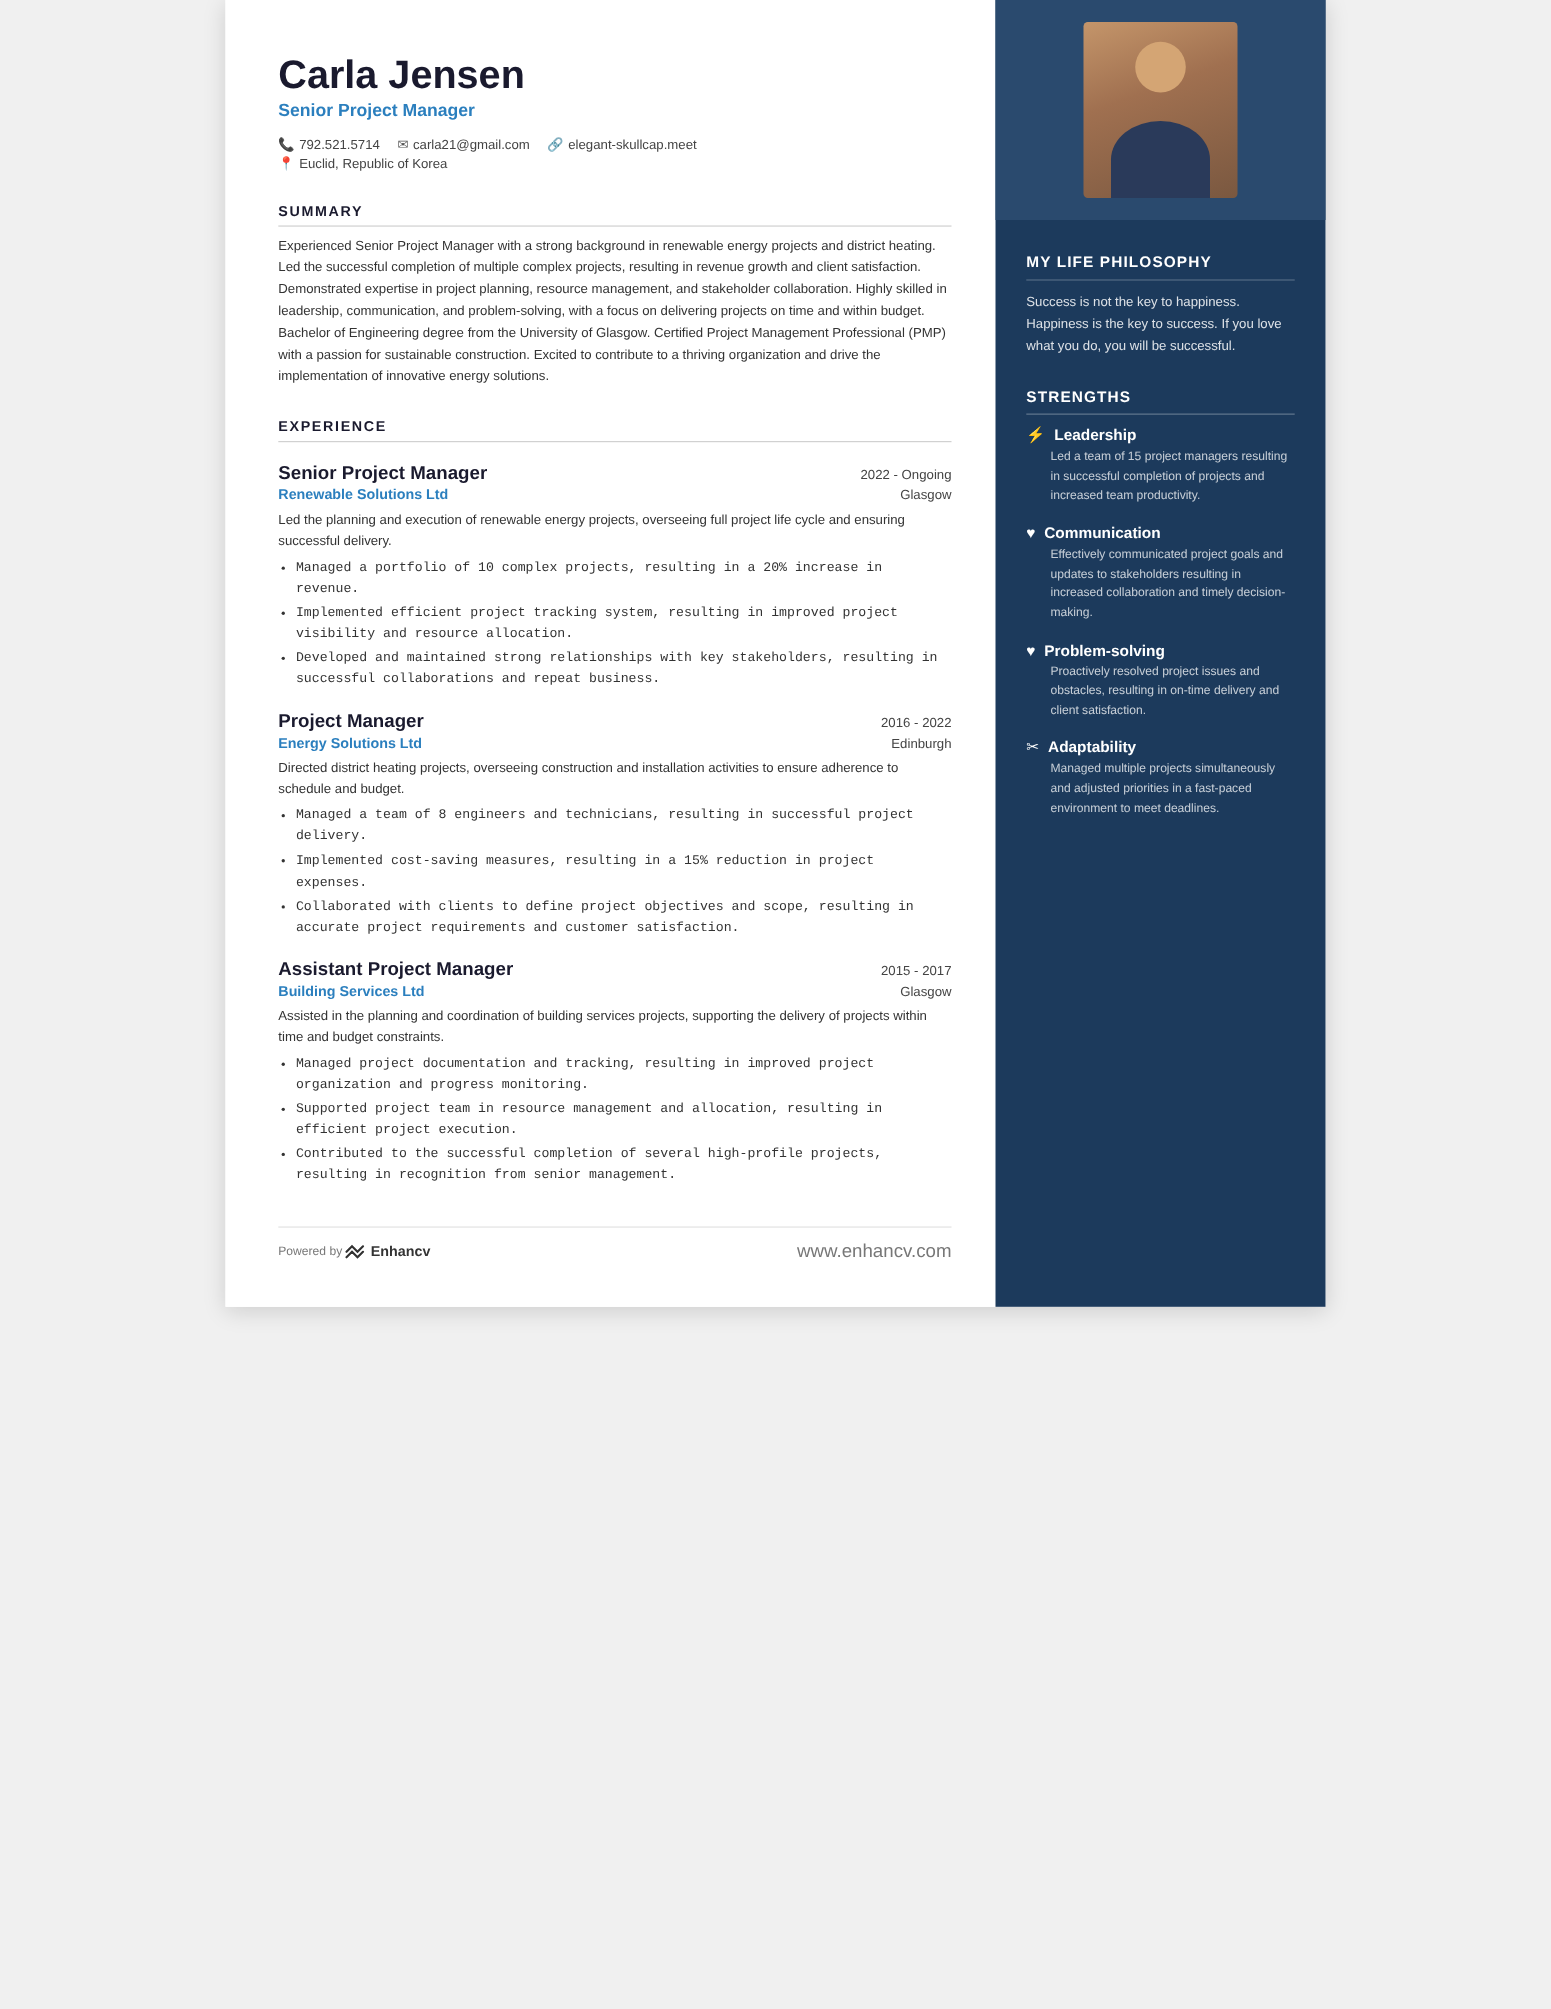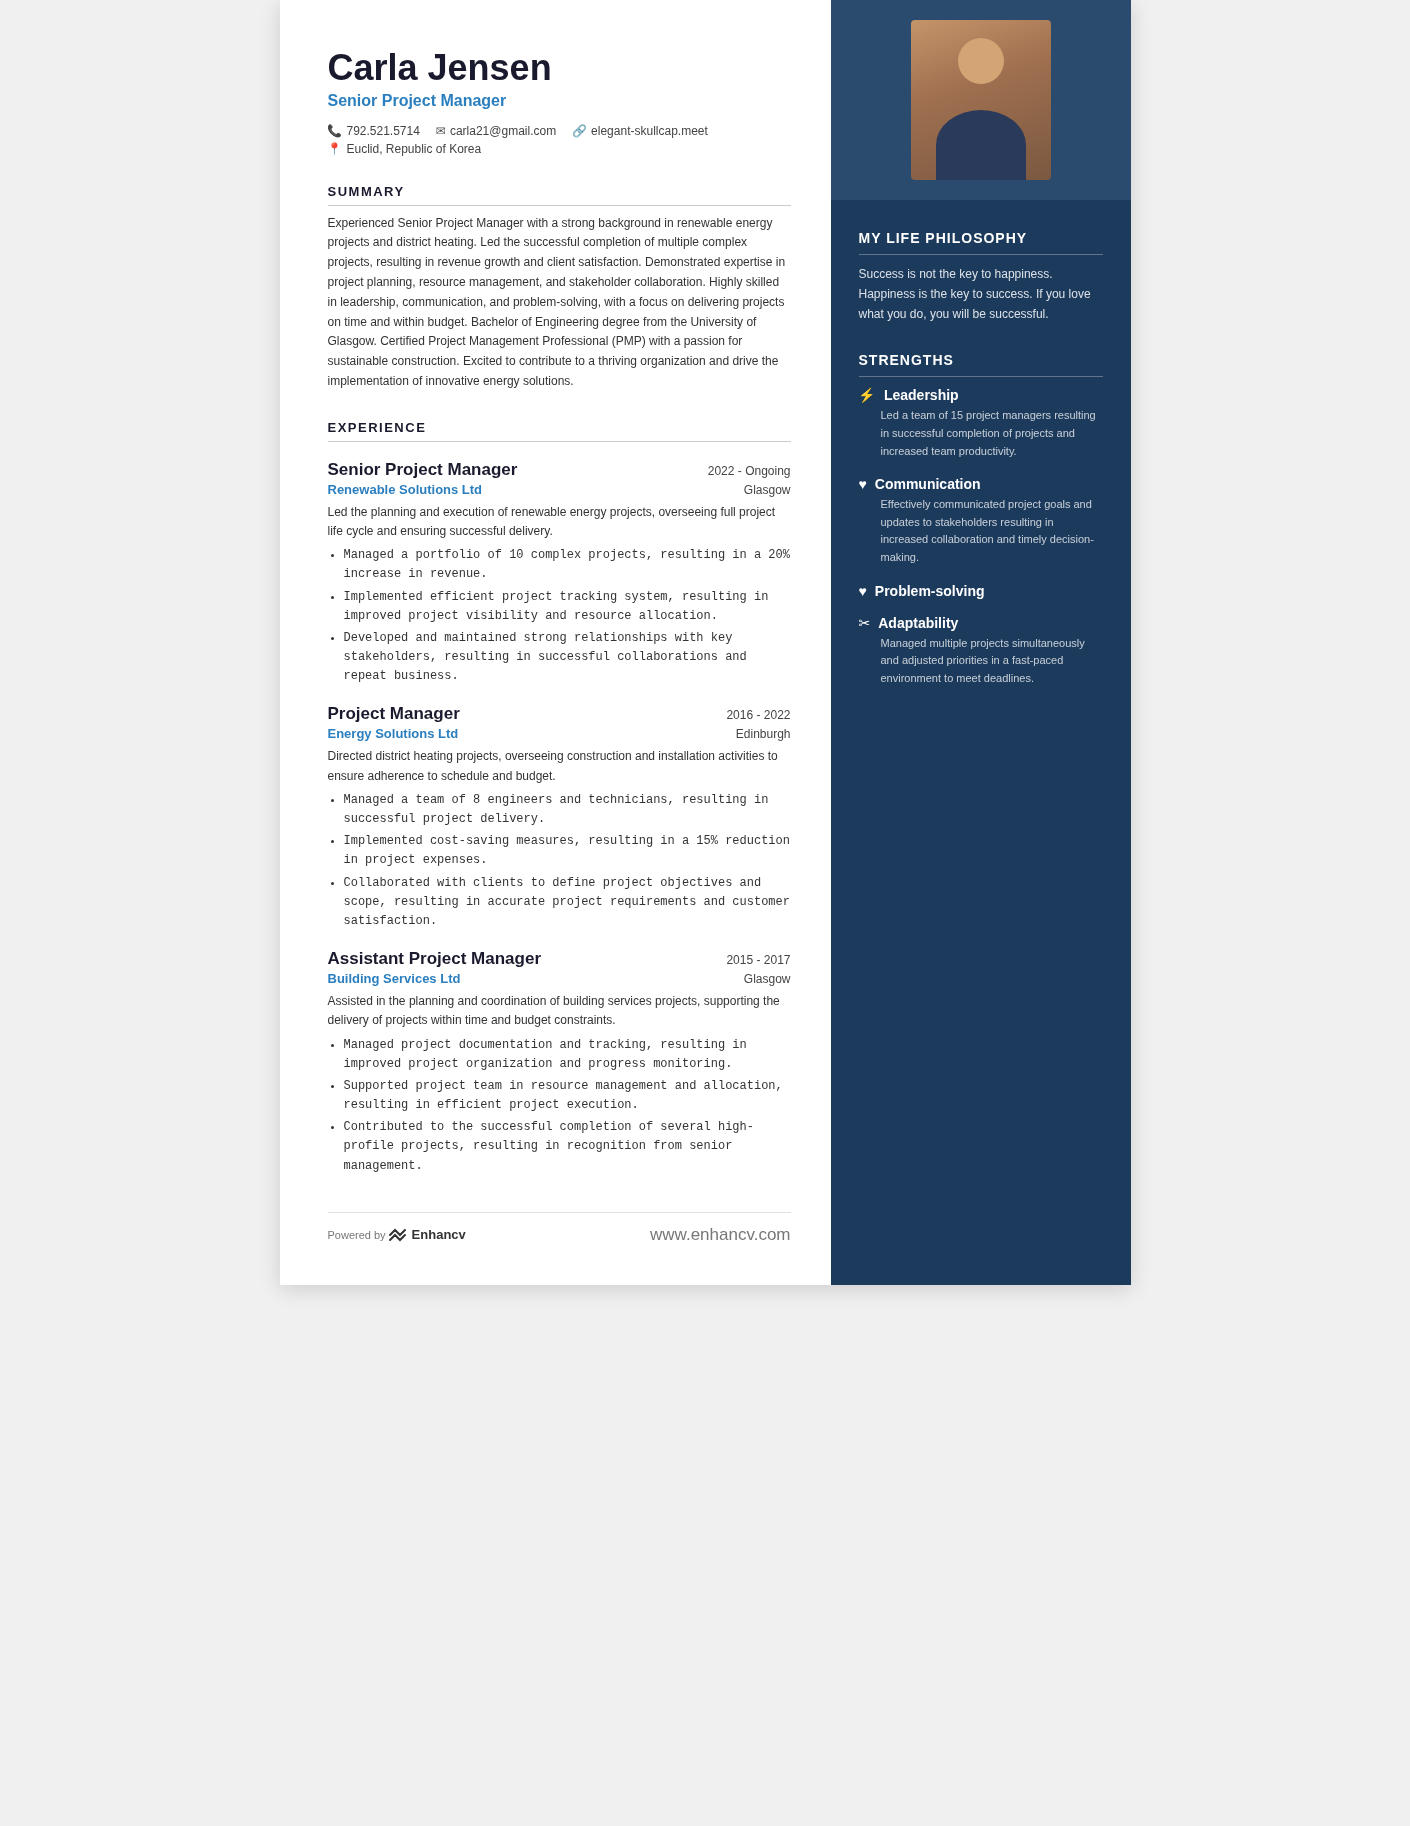--- a/index.html
+++ b/index.html
@@ -5,21 +5,21 @@
     * { margin: 0; padding: 0; box-sizing: border-box; }
     body {
       font-family: 'Arial', sans-serif;
       background: #f0f0f0;
       display: flex;
       justify-content: center;
       align-items: flex-start;
       min-height: 100vh;
     }
     .resume-wrapper {
-      width: 851px;
+      width: 1000px;
       display: flex;
       background: white;
       box-shadow: 0 4px 20px rgba(0,0,0,0.15);
     }
     
     .left-col {
       flex: 1.4;
       padding: 48px 40px 40px 48px;
       background: #ffffff;
     }
@@ -379,20 +379,21 @@
             <span class="strength-name">Communication</span>
           </div>
           <p class="strength-desc">Effectively communicated project goals and updates to stakeholders resulting in increased collaboration and timely decision-making.</p>
         </div>
 
         <div class="strength-item">
           <div class="strength-header">
             <span class="strength-icon">♥</span>
             <span class="strength-name">Problem-solving</span>
           </div>
+          <p class="strength-desc">Proactively resolved project issues and obstacles, resulting in on-time delivery and client satisfaction.</p>
         </div>
 
         <div class="strength-item">
           <div class="strength-header">
             <span class="strength-icon">✂</span>
             <span class="strength-name">Adaptability</span>
           </div>
           <p class="strength-desc">Managed multiple projects simultaneously and adjusted priorities in a fast-paced environment to meet deadlines.</p>
         </div>
       </div>

